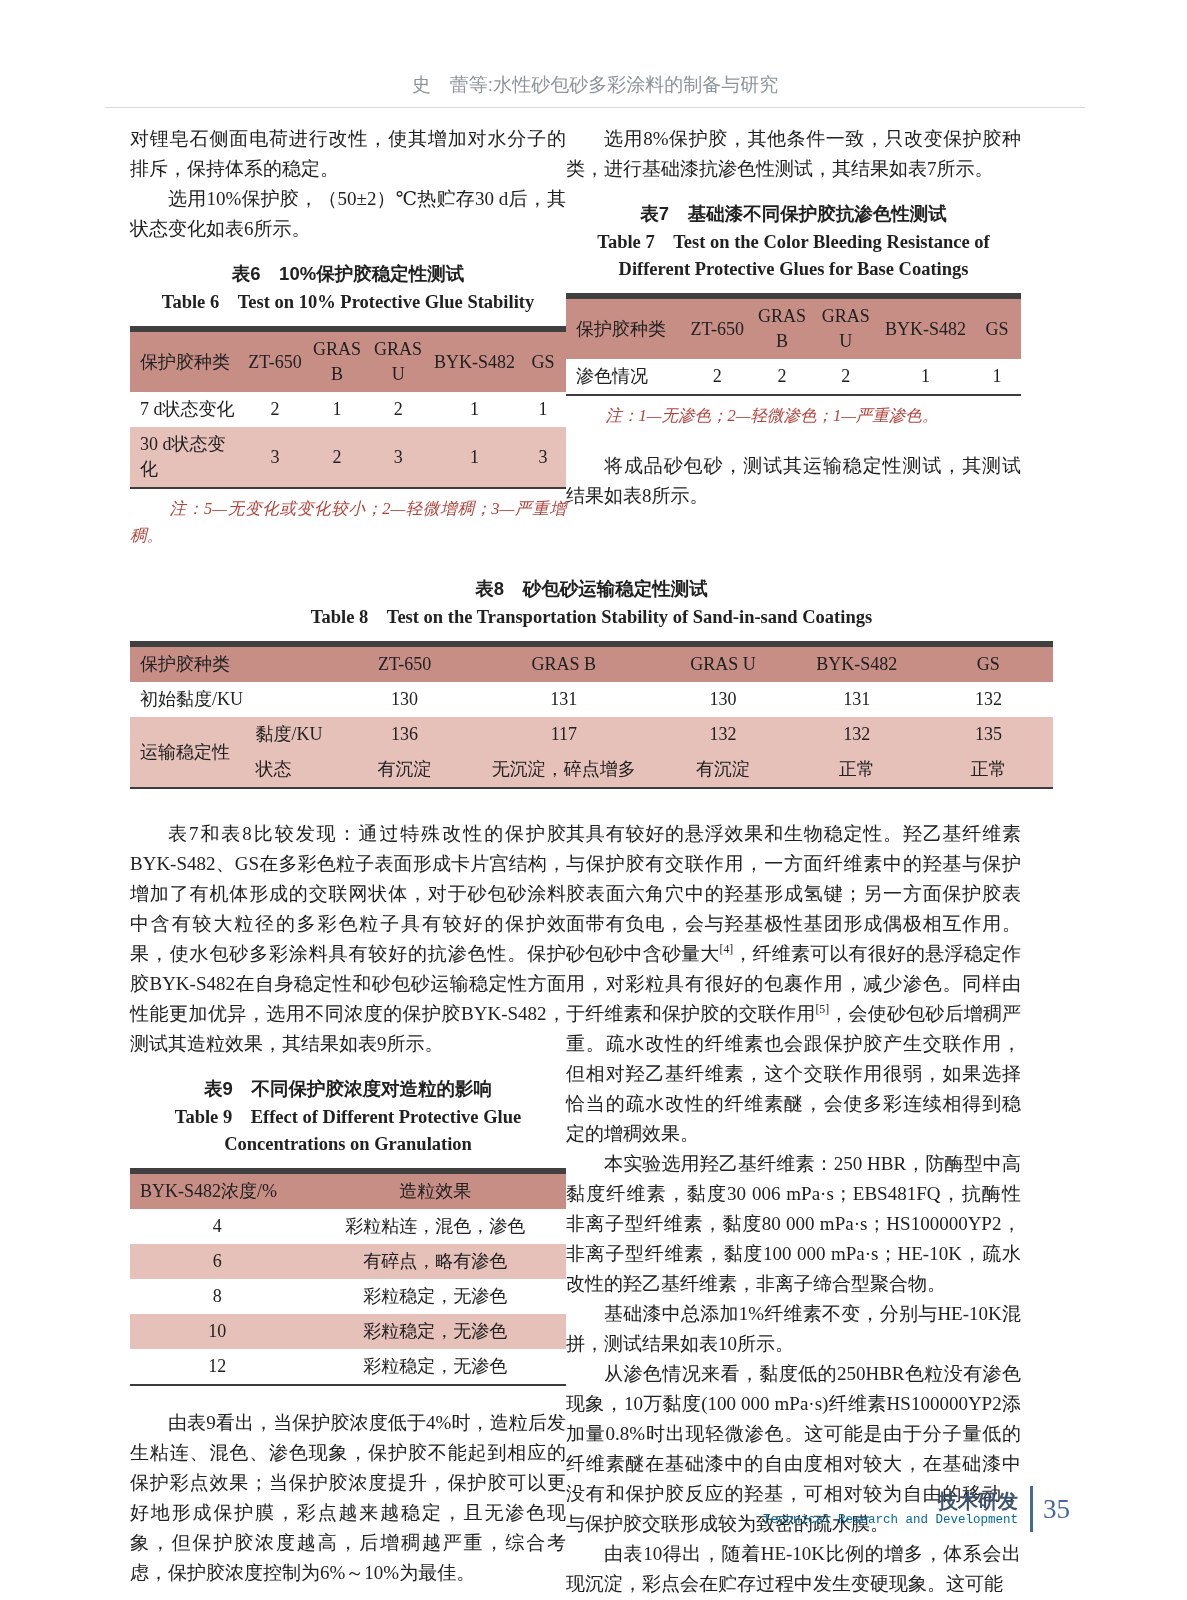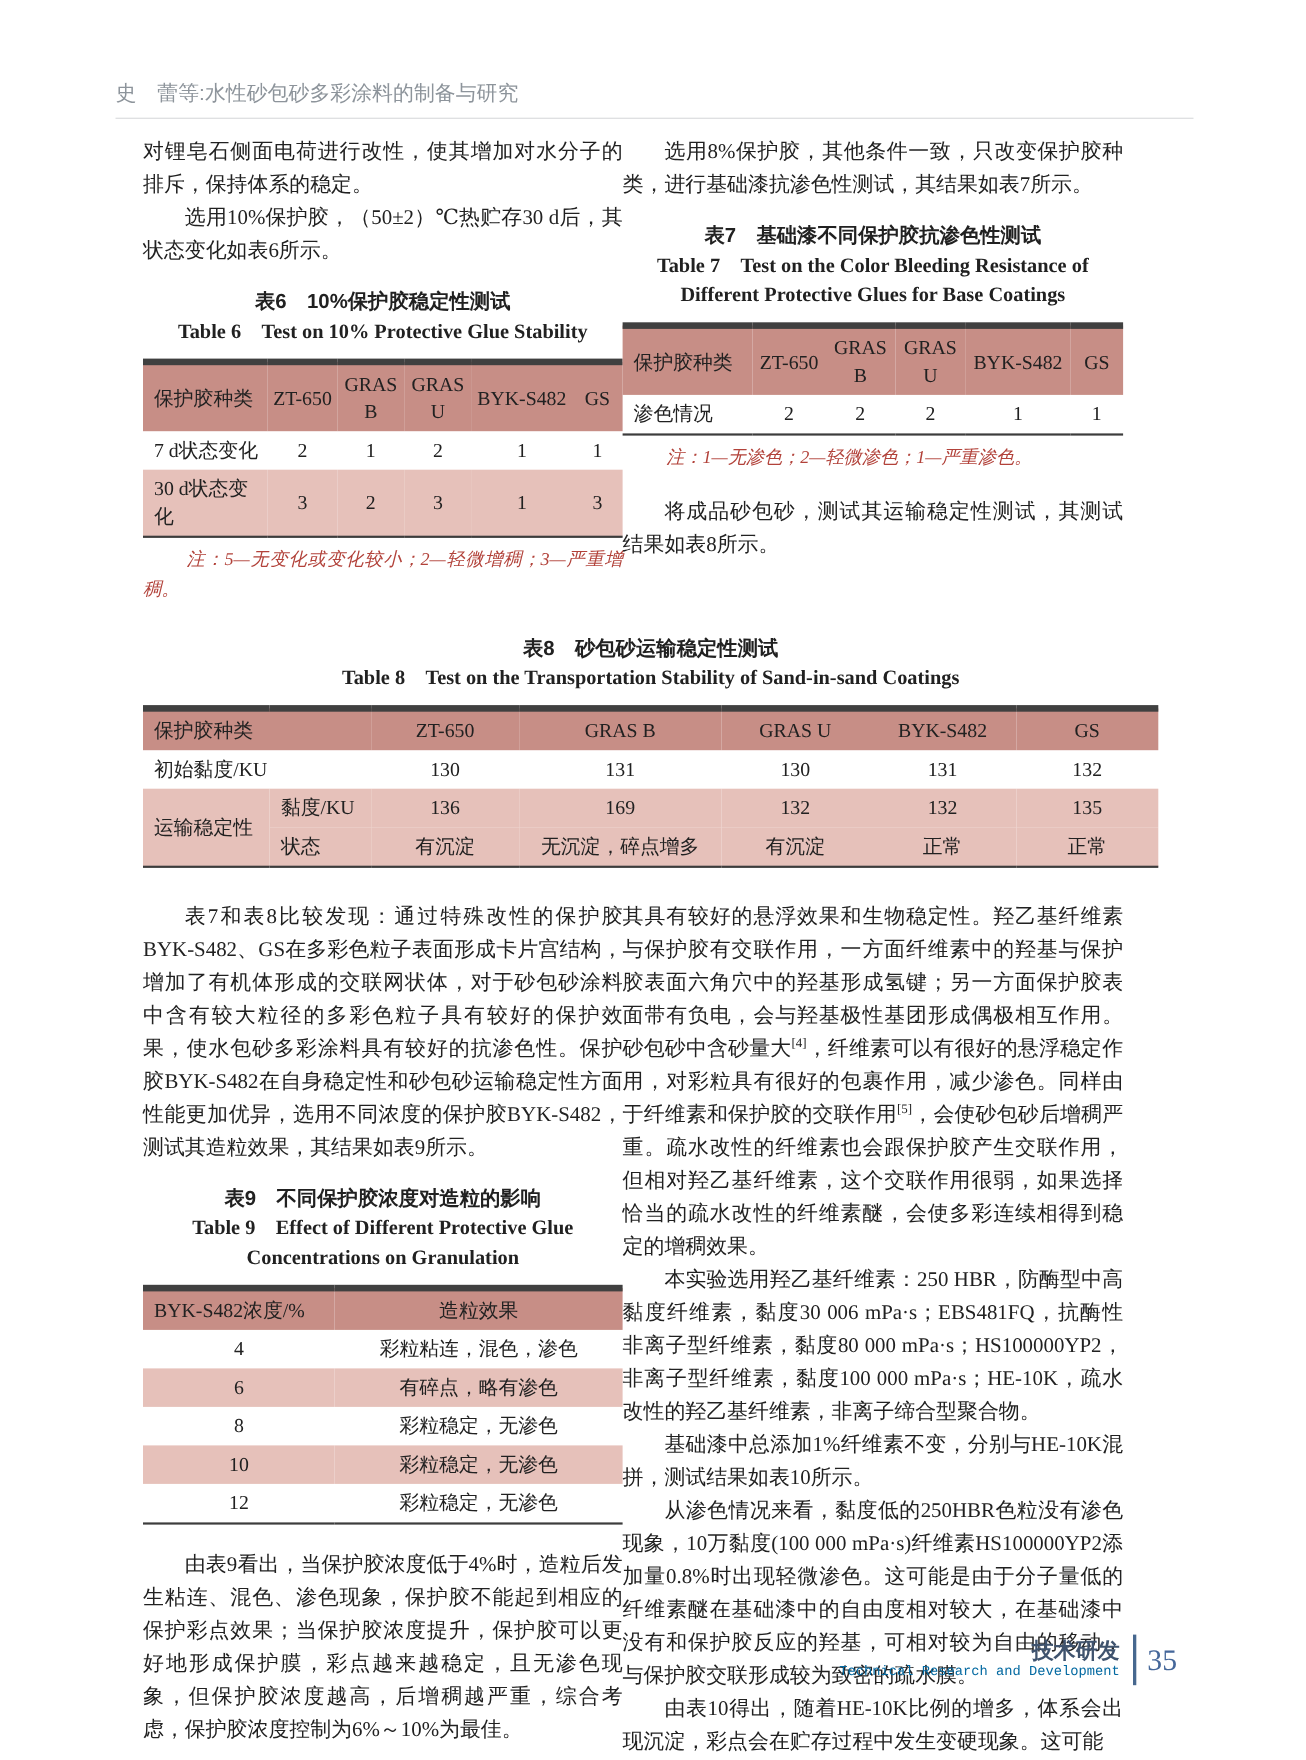--- a/index.html
+++ b/index.html
@@ -1,20 +1,20 @@
 <!DOCTYPE html>
 <html lang="zh"><head>
 <meta charset="utf-8">
 <style>
   html,body{margin:0;padding:0;background:#ffffff;}
   .page{position:relative;width:1187px;height:1600px;background:#ffffff;overflow:hidden;
         font-family:"Liberation Serif","DejaVu Serif",serif;color:#212121;}
   
   .runhead{position:absolute;top:72px;left:105px;width:980px;border-bottom:1px solid #d7d9db;
-           padding-bottom:9px;text-align:left;color:#8d949b;
+           padding-bottom:9px;text-align:center;color:#8d949b;
            font-family:"Liberation Sans","DejaVu Sans",sans-serif;font-size:19px;}
   
   .content{position:absolute;left:130px;top:124px;width:923px;}
   .cols{display:flex;align-items:flex-start;}
   .col-l{width:436px;}
   .col-r{width:455px;}
   p.para{margin:0;font-size:19px;line-height:30px;text-align:justify;text-indent:2em;}
   p.para.noindent{text-indent:0;}
   sup{font-size:0.62em;line-height:0;}
   
@@ -184,21 +184,21 @@
               <td>130</td>
               <td>131</td>
               <td>130</td>
               <td>131</td>
               <td>132</td>
             </tr>
             <tr class="alt">
               <td rowspan="2" class="l">运输稳定性</td>
               <td class="l">黏度/KU</td>
               <td>136</td>
-              <td>169</td>
+              <td>117</td>
               <td>132</td>
               <td>132</td>
               <td>135</td>
             </tr>
             <tr class="alt">
               <td class="l">状态</td>
               <td>有沉淀</td>
               <td>无沉淀，碎点增多</td>
               <td>有沉淀</td>
               <td>正常</td>

